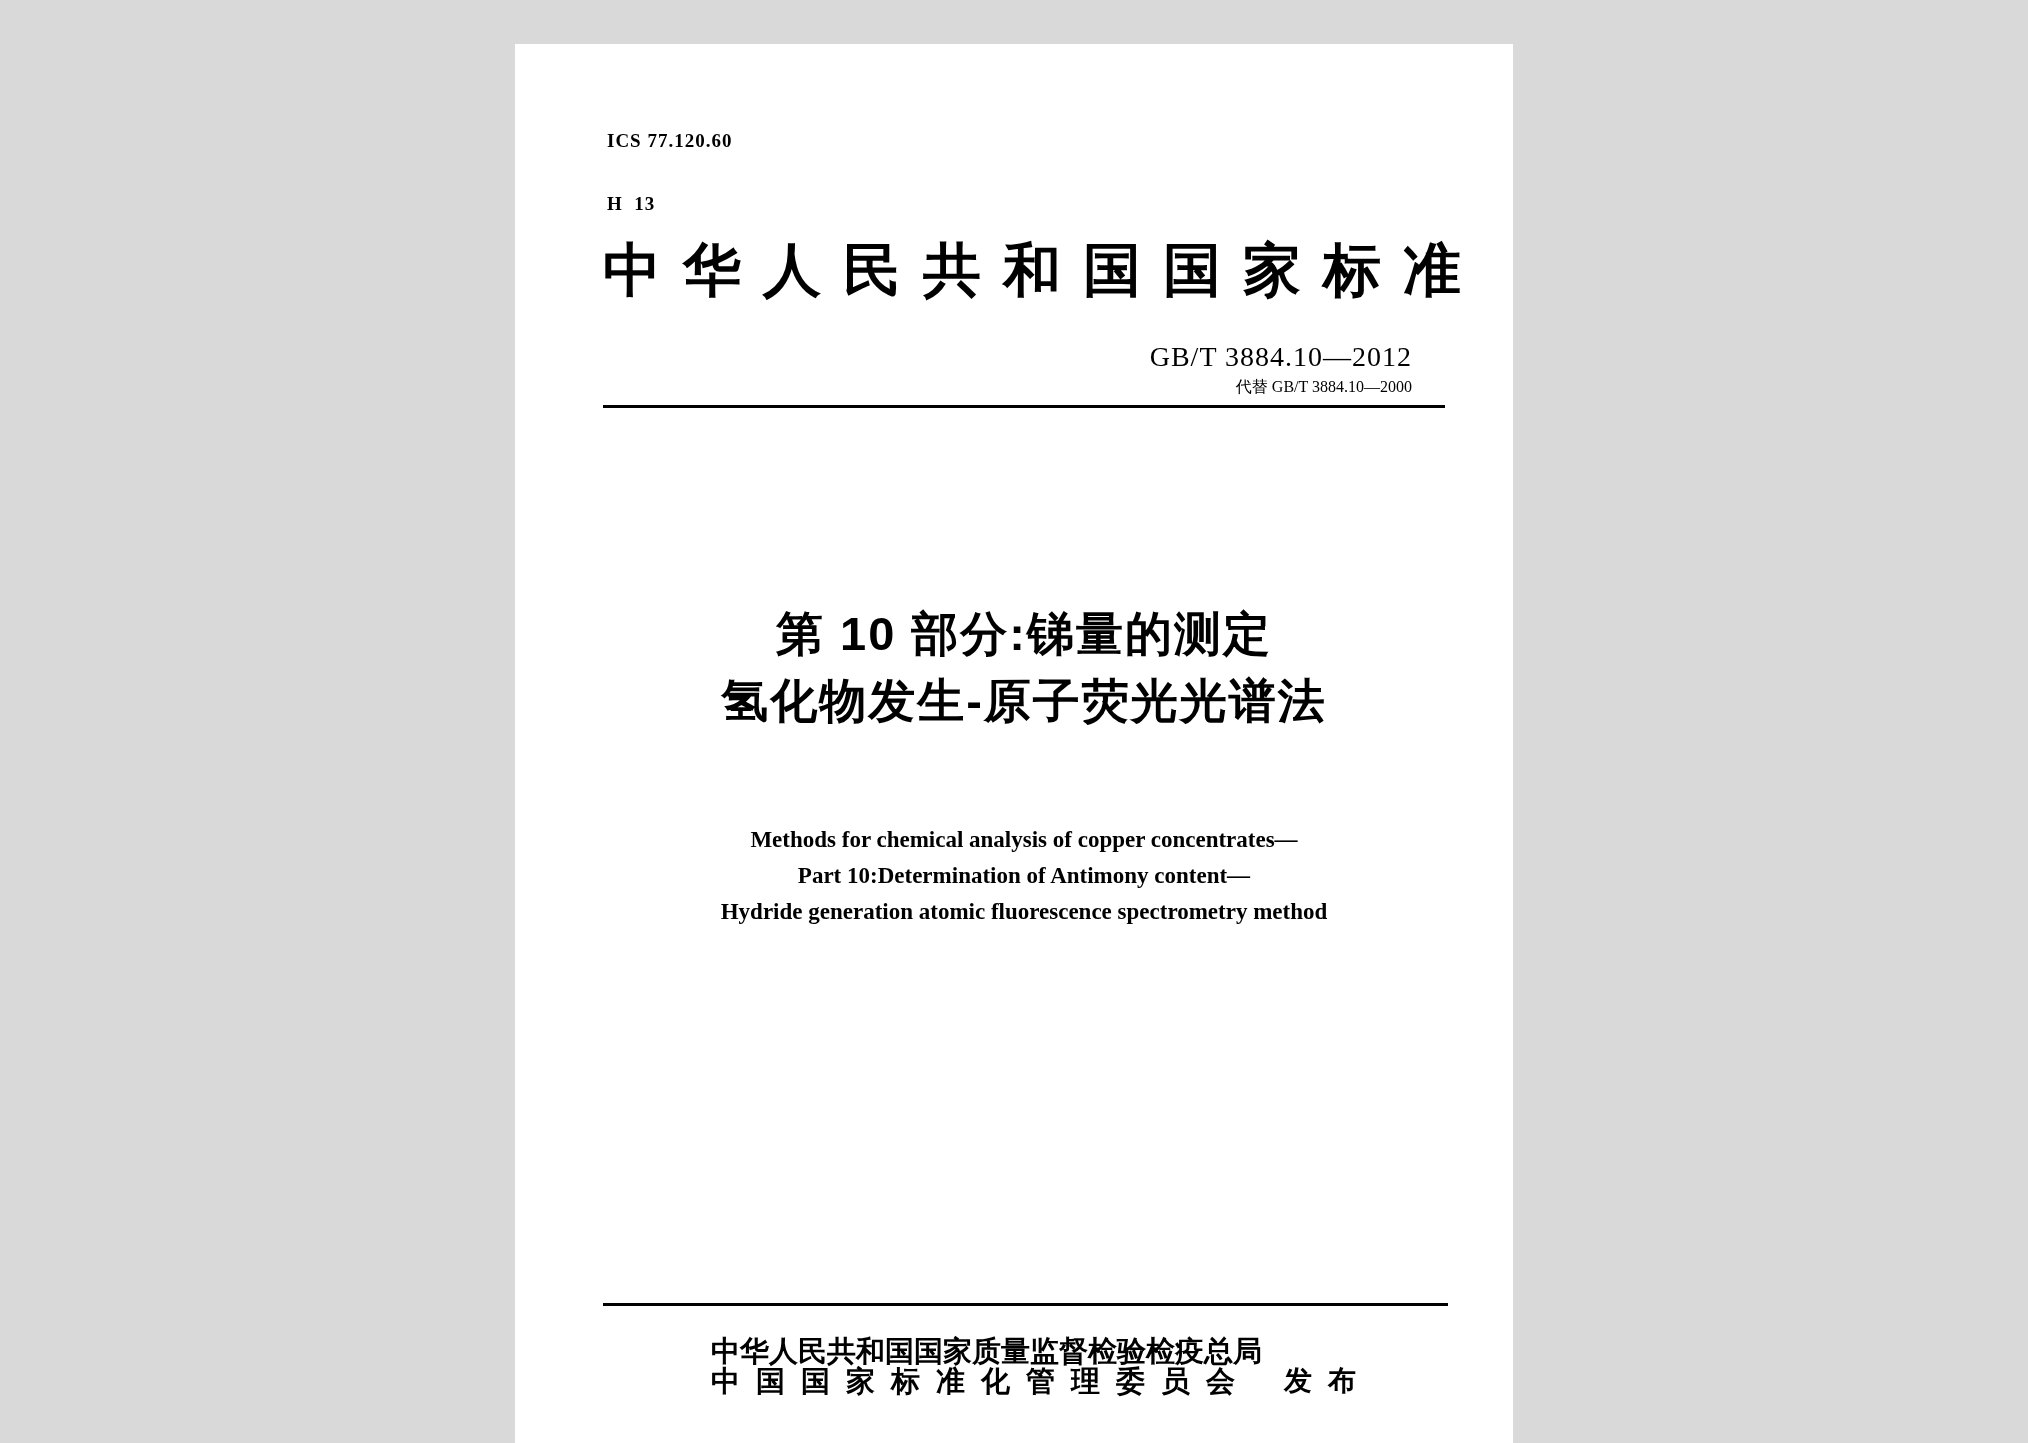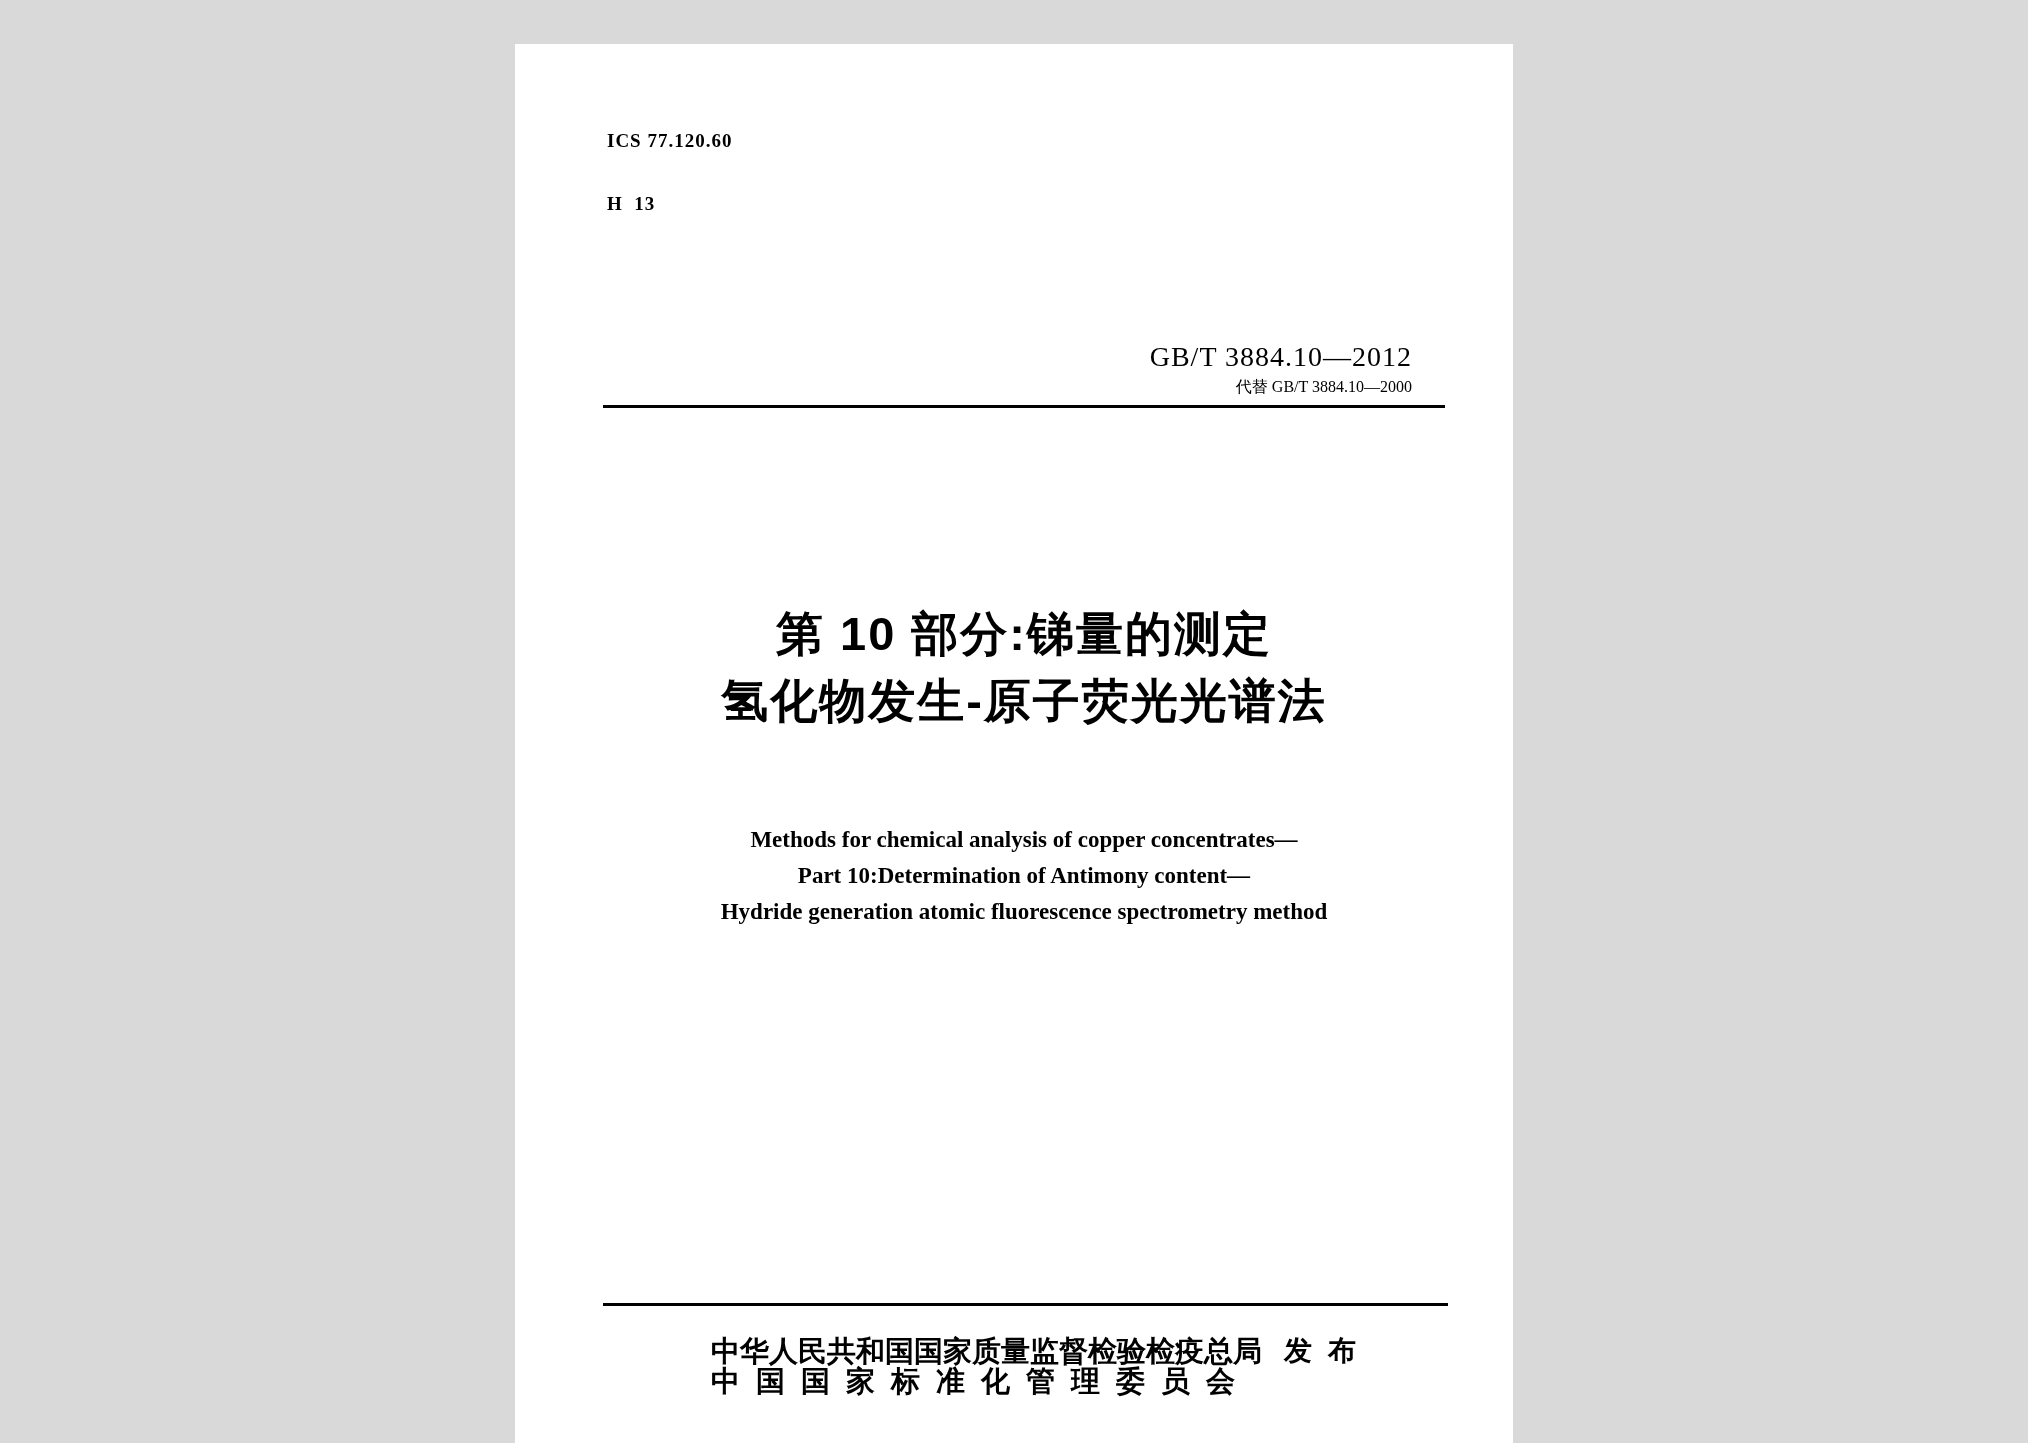--- a/index.html
+++ b/index.html
@@ -56,21 +56,21 @@
   .date-row {
     position: absolute; left: 88px; right: 65px; top: 1227px;
     display: flex; justify-content: space-between; align-items: baseline;
     font-family: "Liberation Sans", "DejaVu Sans", sans-serif;
     font-weight: 700; font-size: 25px; line-height: 28px;
     white-space: nowrap;
   }
   .date-label { margin-left: 10px; }
   .publisher-row {
     position: absolute; left: 88px; right: 49px; top: 1292px;
-    display: flex; justify-content: center; align-items: flex-start; gap: 22px;
+    display: flex; justify-content: center; align-items: flex-end; gap: 22px;
   }
   .pub-lines { text-align: left; }
   .pub-line1 {
     font-weight: 600; font-size: 29px; line-height: 30px; white-space: nowrap;
   }
   .pub-line2 {
     font-weight: 600; font-size: 29px; line-height: 30px;
     letter-spacing: 16px; margin-right: -16px; white-space: nowrap;
   }
   .publish-label {
@@ -83,20 +83,21 @@
 
 <div class="canvas">
   <div class="page">
 
     <div class="ics">
       <div>ICS 77.120.60</div>
       <div>H  13</div>
     </div>
 
 
+    <div class="header-title">中华人民共和国国家标准</div>
 
     <div class="std-num">GB/T 3884.10—2012</div>
     <div class="std-replaces">代替 GB/T 3884.10—2000</div>
 
     <div class="rule rule-top"></div>
 
     <div class="title-cn">
       <div>第 10 部分:锑量的测定</div>
       <div>氢化物发生-原子荧光光谱法</div>
     </div>

